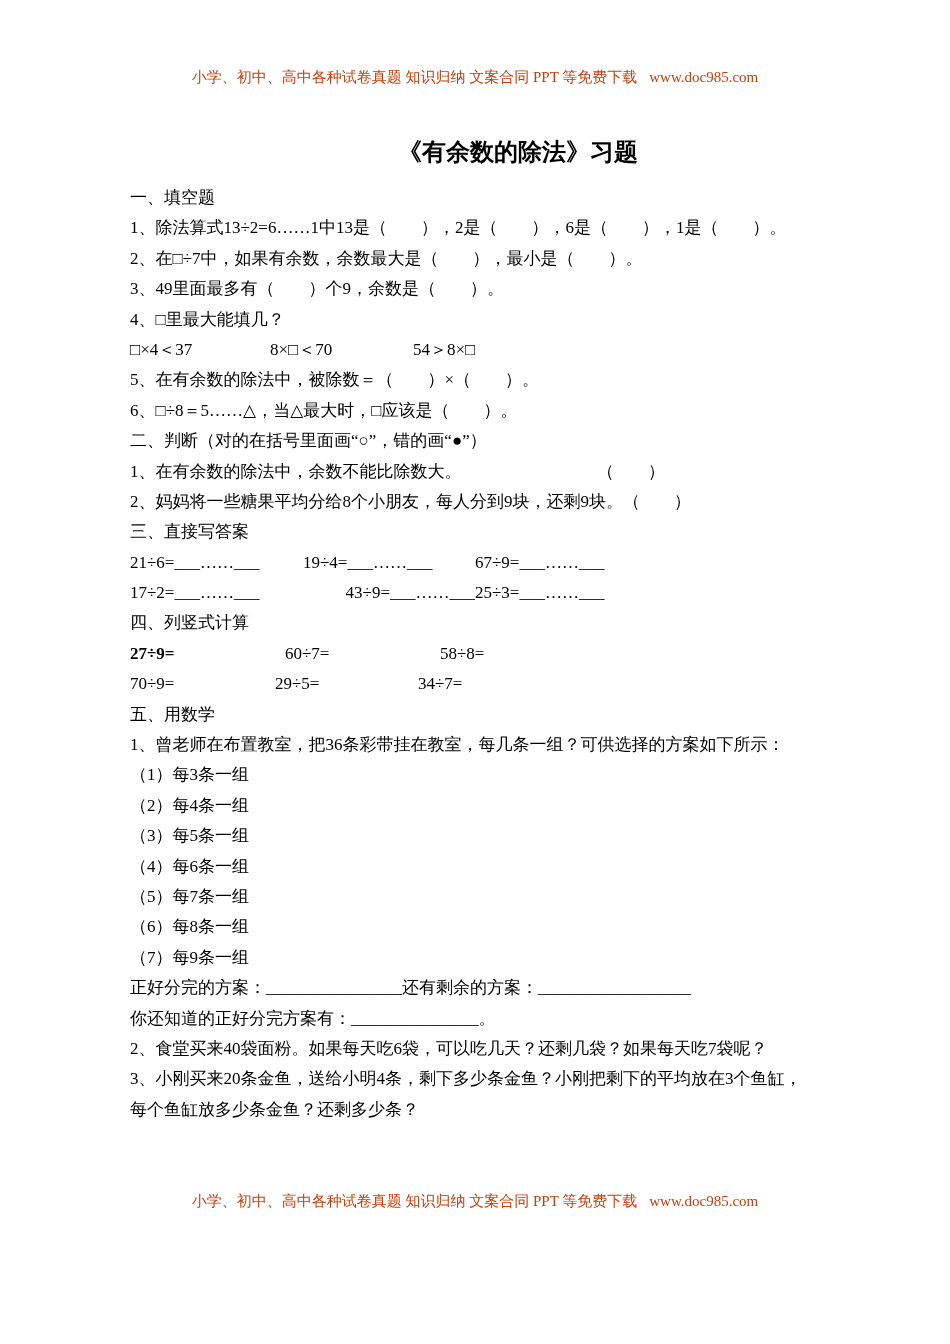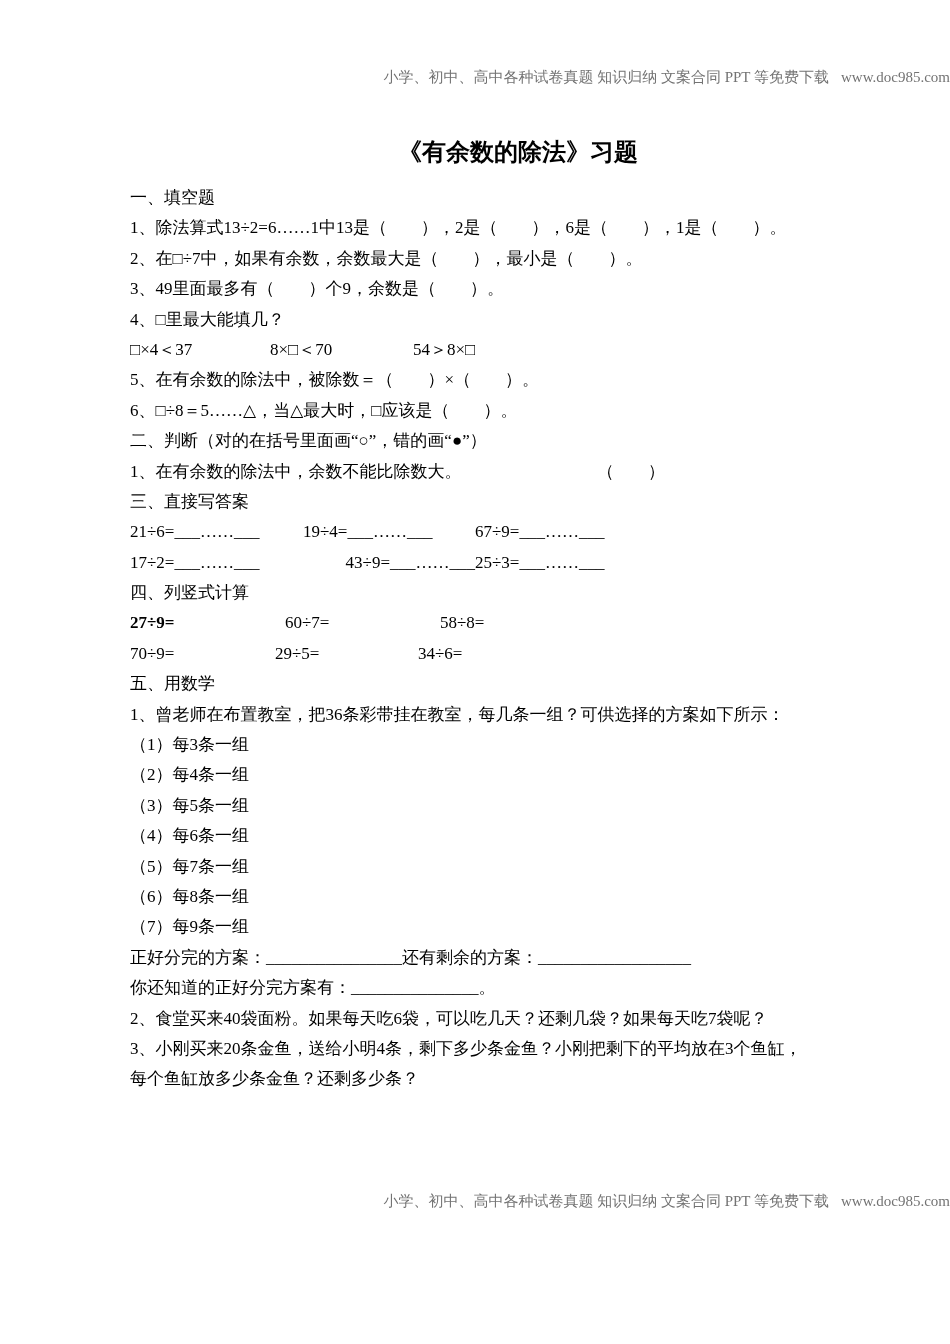--- a/index.html
+++ b/index.html
@@ -9,23 +9,23 @@
     background: #ffffff;
     color: #000000;
     font-family: "Liberation Serif", "DejaVu Serif", serif;
     position: relative;
     overflow: hidden;
   }
   .page-header, .page-footer {
     position: absolute;
     left: 0;
     width: 100%;
-    text-align: right;
+    text-align: center;
     font-size: 15px;
-    color: #737373;
+    color: #c2410c;
     white-space: pre-wrap;
   }
   .page-header { top: 68px; }
   .page-footer { top: 1192px; }
   .site { margin-left: 12px; }
   .doc-title {
     position: absolute;
     top: 136px;
     left: 0;
     width: 100%;
@@ -63,26 +63,27 @@
     <div class="line">一、填空题</div>
     <div class="line">1、除法算式13÷2=6……1中13是（　　），2是（　　），6是（　　），1是（　　）。</div>
     <div class="line">2、在□÷7中，如果有余数，余数最大是（　　），最小是（　　）。</div>
     <div class="line">3、49里面最多有（　　）个9，余数是（　　）。</div>
     <div class="line">4、□里最大能填几？</div>
     <div class="line"><span class="cell" style="width: 140px;">□×4＜37</span><span class="cell" style="width: 143px;">8×□＜70</span><span class="cell">54＞8×□</span></div>
     <div class="line">5、在有余数的除法中，被除数＝（　　）×（　　）。</div>
     <div class="line">6、□÷8＝5……△，当△最大时，□应该是（　　）。</div>
     <div class="line">二、判断（对的在括号里面画“○”，错的画“●”）</div>
     <div class="line"><span class="cell" style="width: 467px;">1、在有余数的除法中，余数不能比除数大。</span><span class="cell">（　　）</span></div>
+    <div class="line">2、妈妈将一些糖果平均分给8个小朋友，每人分到9块，还剩9块。（　　）</div>
     <div class="line">三、直接写答案</div>
     <div class="line"><span class="cell" style="width: 173px;">21÷6=___……___</span><span class="cell" style="width: 172px;">19÷4=___……___</span><span class="cell">67÷9=___……___</span></div>
     <div class="line"><span class="cell" style="width: 173px;">17÷2=___……___</span><span class="cell" style="width: 172px; text-align: right;">43÷9=___……___</span><span class="cell">25÷3=___……___</span></div>
     <div class="line">四、列竖式计算</div>
     <div class="line"><span class="cell" style="width: 155px; font-weight: bold;">27÷9=</span><span class="cell" style="width: 155px;">60÷7=</span><span class="cell">58÷8=</span></div>
-    <div class="line"><span class="cell" style="width: 145px;">70÷9=</span><span class="cell" style="width: 143px;">29÷5=</span><span class="cell">34÷6=</span></div>
+    <div class="line"><span class="cell" style="width: 145px;">70÷9=</span><span class="cell" style="width: 143px;">29÷5=</span><span class="cell">34÷7=</span></div>
     <div class="line">五、用数学</div>
     <div class="line">1、曾老师在布置教室，把36条彩带挂在教室，每几条一组？可供选择的方案如下所示：</div>
     <div class="line">（1）每3条一组</div>
     <div class="line">（2）每4条一组</div>
     <div class="line">（3）每5条一组</div>
     <div class="line">（4）每6条一组</div>
     <div class="line">（5）每7条一组</div>
     <div class="line">（6）每8条一组</div>
     <div class="line">（7）每9条一组</div>
     <div class="line">正好分完的方案：________________还有剩余的方案：__________________</div>

